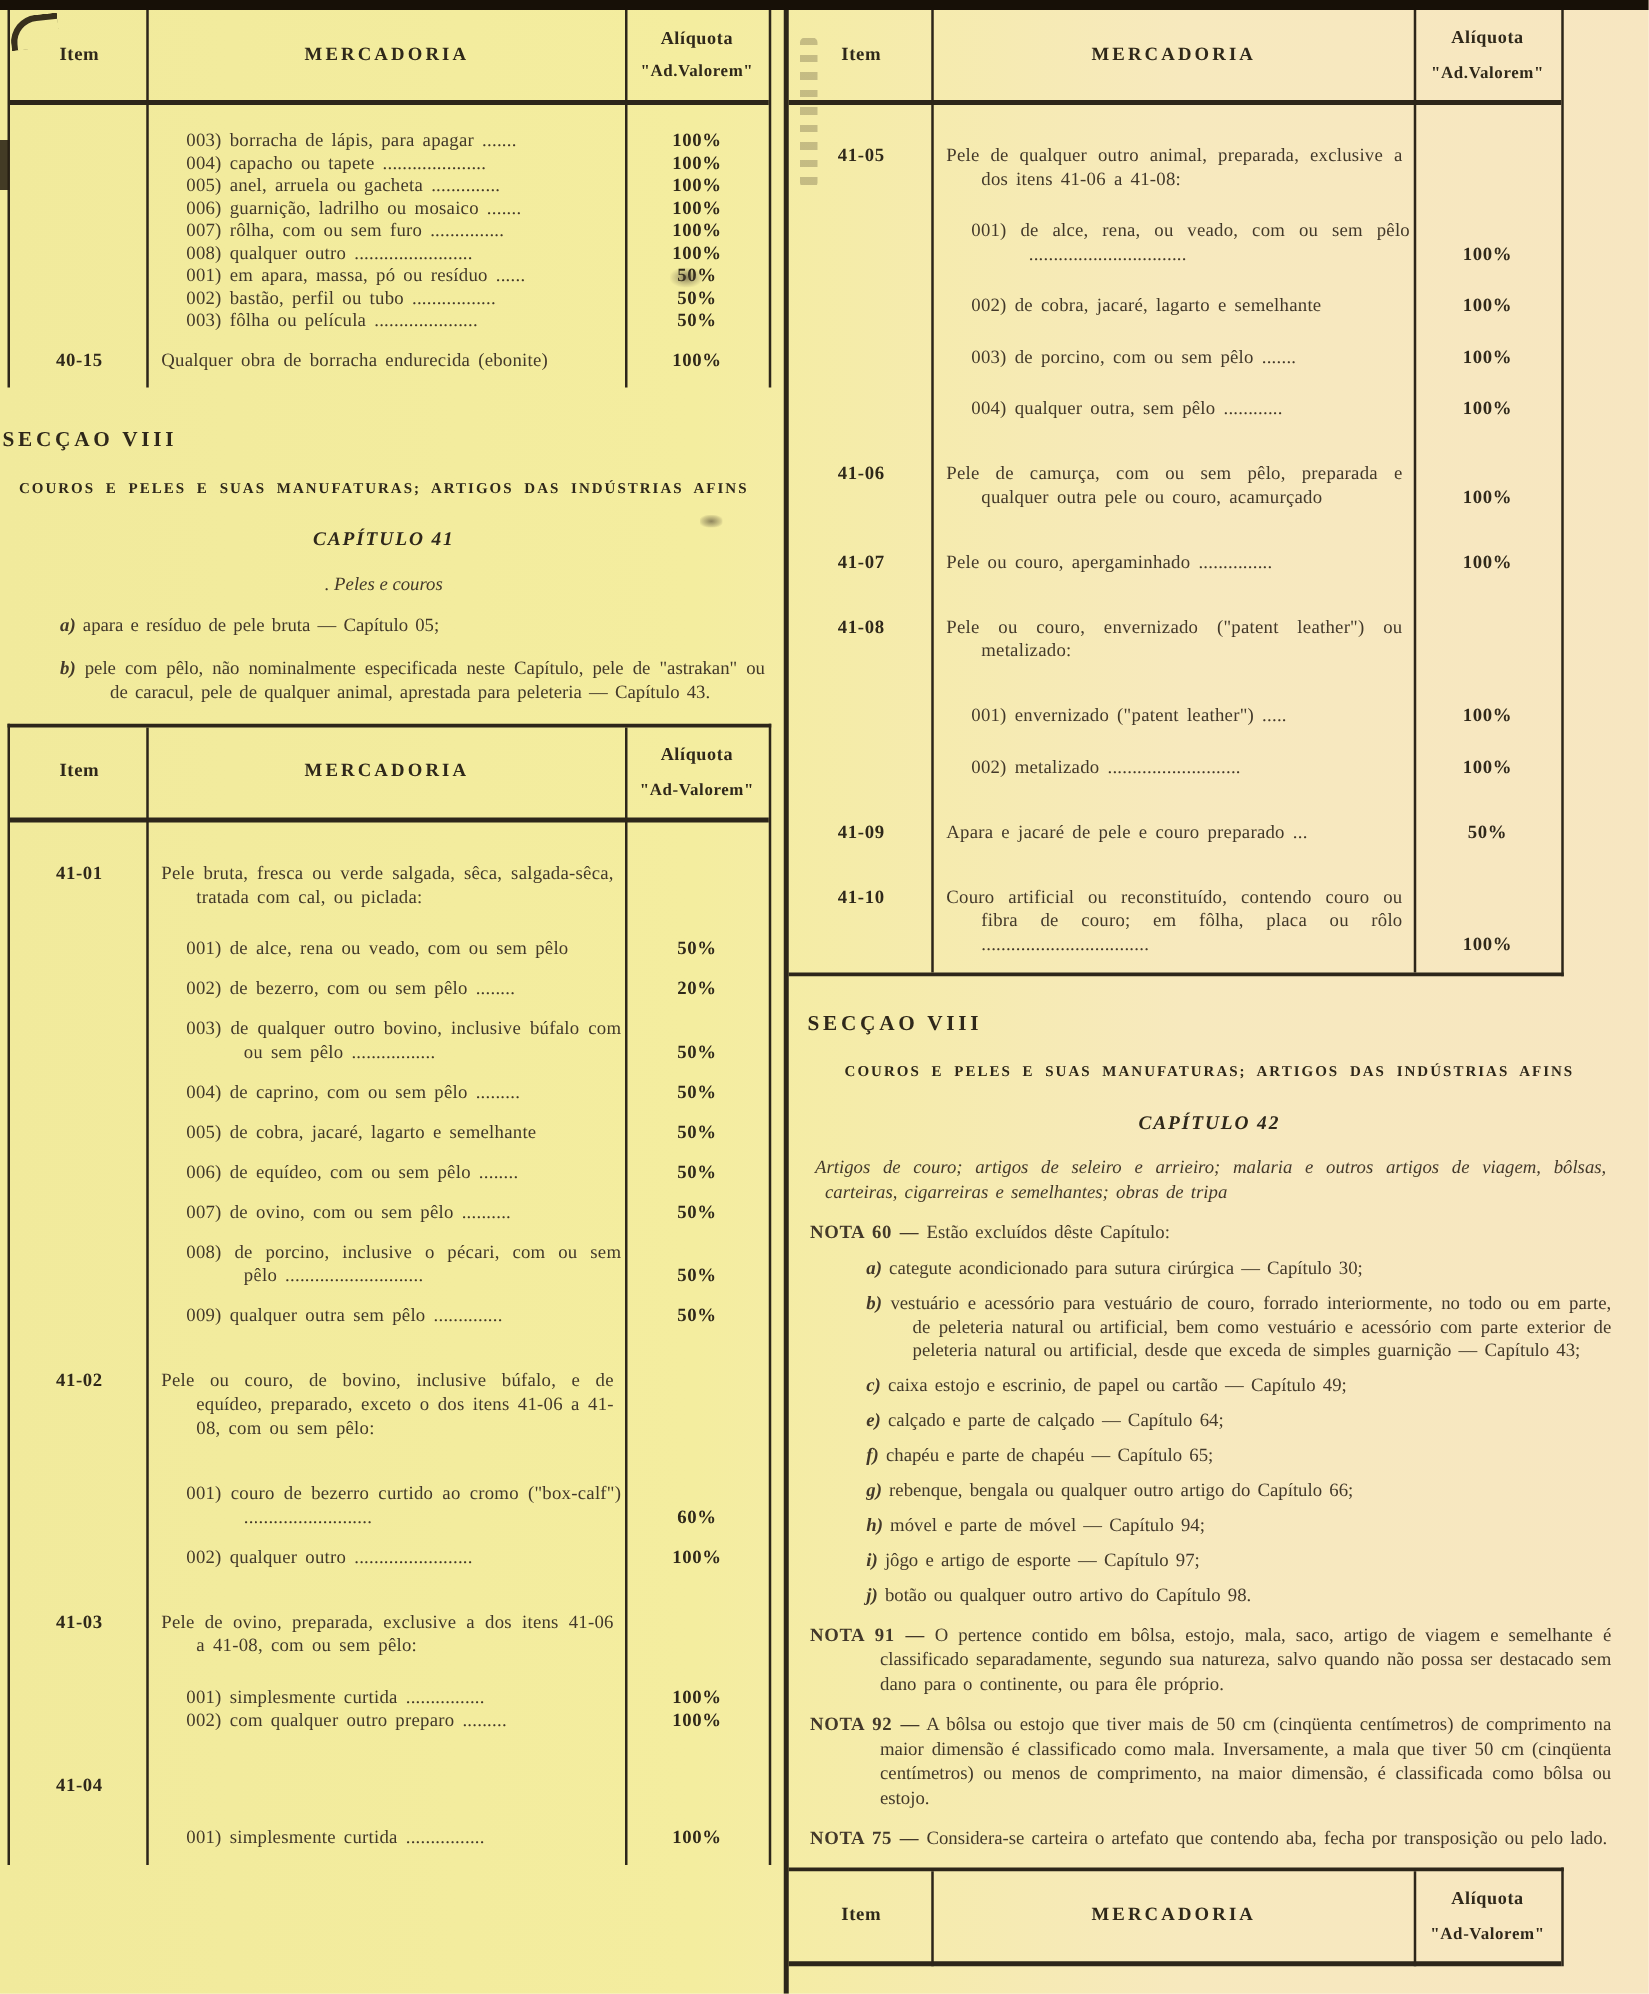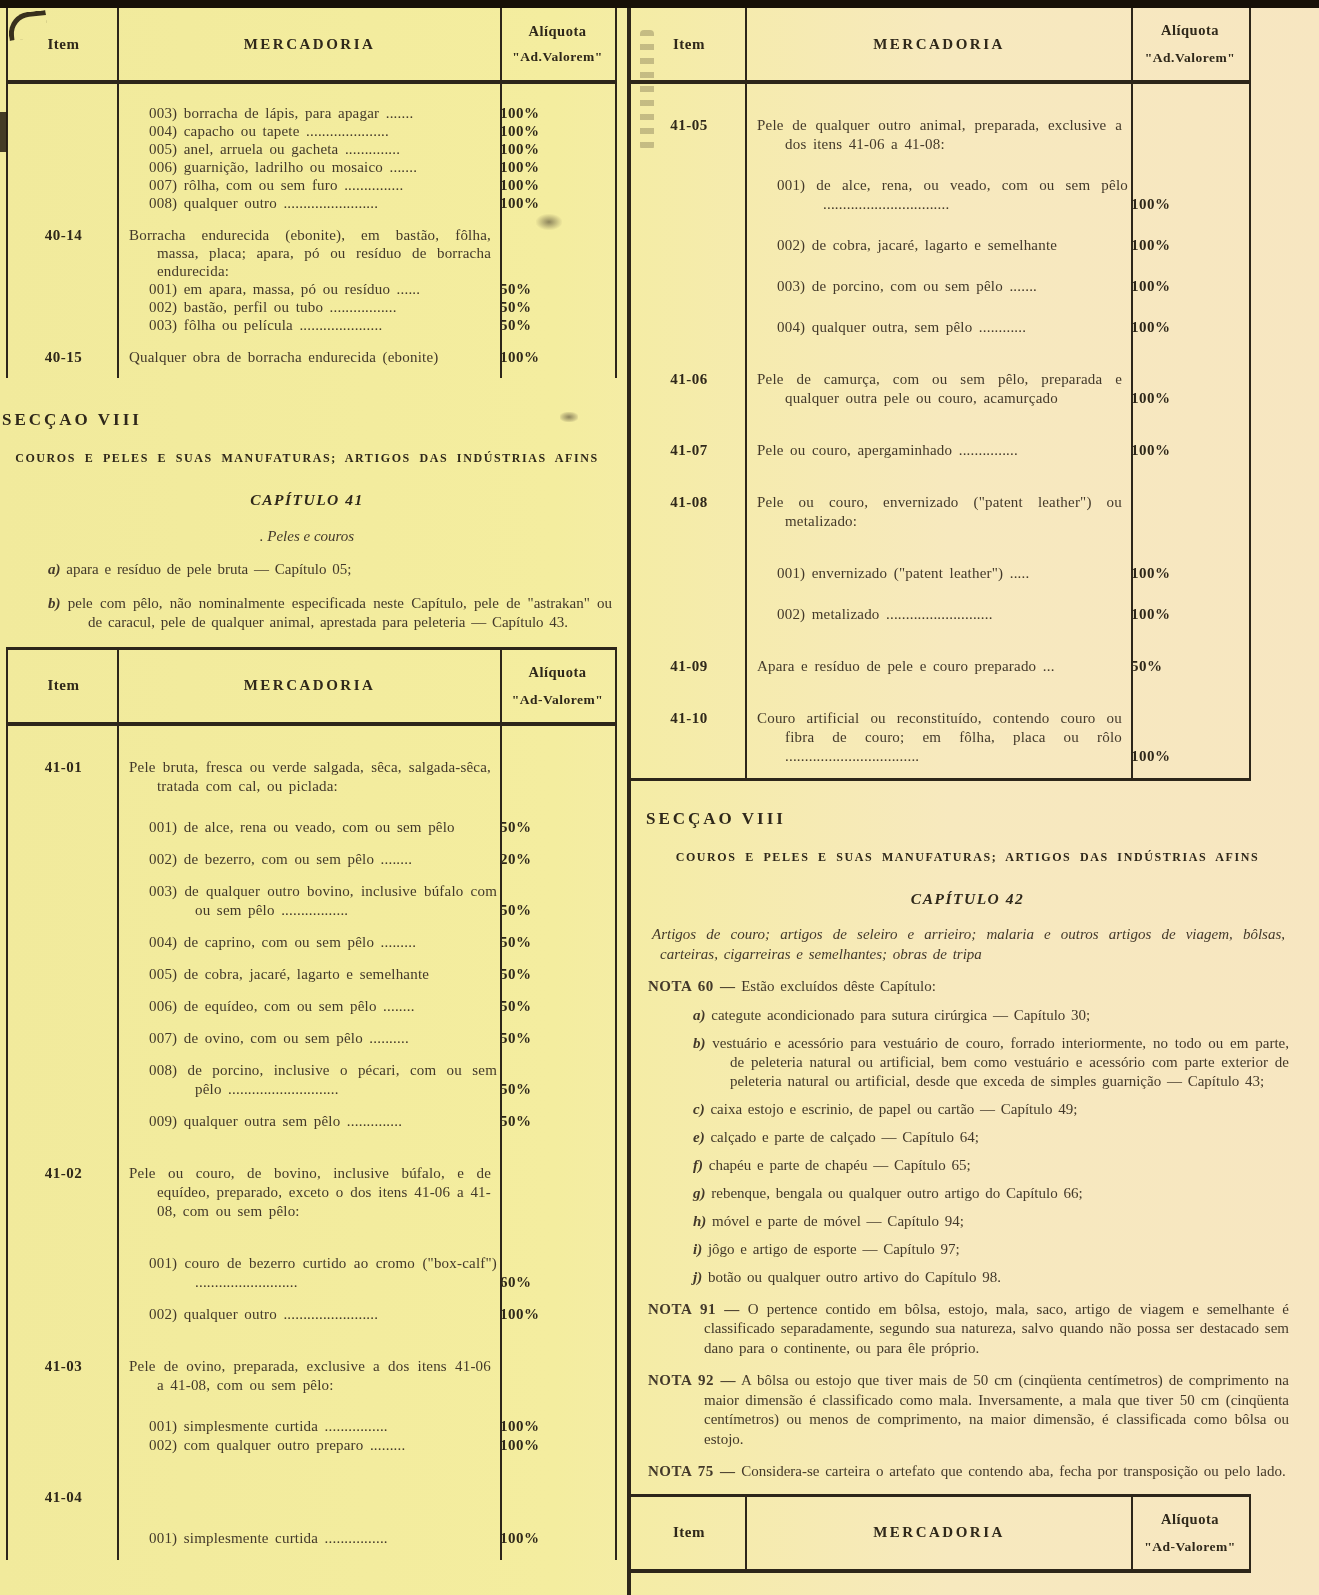--- a/index.html
+++ b/index.html
@@ -33,21 +33,21 @@
   .th{display:flex;flex-direction:column;align-items:center;justify-content:center;
       font-weight:700;letter-spacing:.5px;color:var(--ink-bold);height:72px;}
   .th .merc{letter-spacing:2.5px;}
   .th .a1{font-size:14.5px;} .th .a2{font-size:13.5px;margin-top:8px;}
 
   .tbody{padding:10px 0 12px 0;}
   .trow{display:grid;}
   .lt .trow{grid-template-columns:111px 1fr 115px;}
   .rt .trow{grid-template-columns:116px 1fr 118px;}
   .c-item{text-align:center;font-weight:700;color:var(--ink-bold);align-self:start;letter-spacing:.5px;}
-  .c-val{text-align:left;font-weight:700;color:var(--ink-bold);align-self:end;letter-spacing:.5px;}
+  .c-val{text-align:center;font-weight:700;color:var(--ink-bold);align-self:end;letter-spacing:.5px;}
   .c-desc{text-align:justify;letter-spacing:.2px;word-spacing:2.5px;}
   .main .c-desc{padding:0 9px 0 38px;text-indent:-28px;}
   .sub  .c-desc{padding:0 3px 0 76px;text-indent:-46px;}
   .code{font-weight:400;}
   .g1{margin-top:13px;} .g2{margin-top:20px;} .g3{margin-top:31px;}
   .dense{line-height:18px;}
   .dense .g1{margin-top:10px;} .dense .g2{margin-top:14px;}
   .roomy .g2{margin-top:22px;} .roomy .g3{margin-top:33px;}
 
   
@@ -129,25 +129,20 @@
             <div class="trow sub">
               <div class="c-item"></div>
               <div class="c-desc"><span class="code">007)</span> rôlha, com ou sem furo ...............</div>
               <div class="c-val">100%</div>
             </div>
             <div class="trow sub">
               <div class="c-item"></div>
               <div class="c-desc"><span class="code">008)</span> qualquer outro ........................</div>
               <div class="c-val">100%</div>
             </div>
-            <div class="trow main g2">
-              <div class="c-item">40-14</div>
-              <div class="c-desc">Borracha endurecida (ebonite), em bastão, fôlha, massa, placa; apara, pó ou resíduo de borracha endurecida:</div>
-              <div class="c-val"></div>
-            </div>
             <div class="trow sub">
               <div class="c-item"></div>
               <div class="c-desc"><span class="code">001)</span> em apara, massa, pó ou resíduo ......</div>
               <div class="c-val">50%</div>
             </div>
             <div class="trow sub">
               <div class="c-item"></div>
               <div class="c-desc"><span class="code">002)</span> bastão, perfil ou tubo .................</div>
               <div class="c-val">50%</div>
             </div>
@@ -337,21 +332,21 @@
               <div class="c-desc"><span class="code">001)</span> envernizado ("patent leather") .....</div>
               <div class="c-val">100%</div>
             </div>
             <div class="trow sub g2">
               <div class="c-item"></div>
               <div class="c-desc"><span class="code">002)</span> metalizado ...........................</div>
               <div class="c-val">100%</div>
             </div>
             <div class="trow main g3">
               <div class="c-item">41-09</div>
-              <div class="c-desc">Apara e resíduo de pele e couro preparado ...</div>
+              <div class="c-desc">Apara e jacaré de pele e couro preparado ...</div>
               <div class="c-val">50%</div>
             </div>
             <div class="trow main g3">
               <div class="c-item">41-10</div>
               <div class="c-desc">Couro artificial ou reconstituído, contendo couro ou fibra de couro; em fôlha, placa ou rôlo ..................................</div>
               <div class="c-val">100%</div>
             </div>
           </div>
           <div class="vl vl1"></div>
           <div class="vl vl2"></div>

